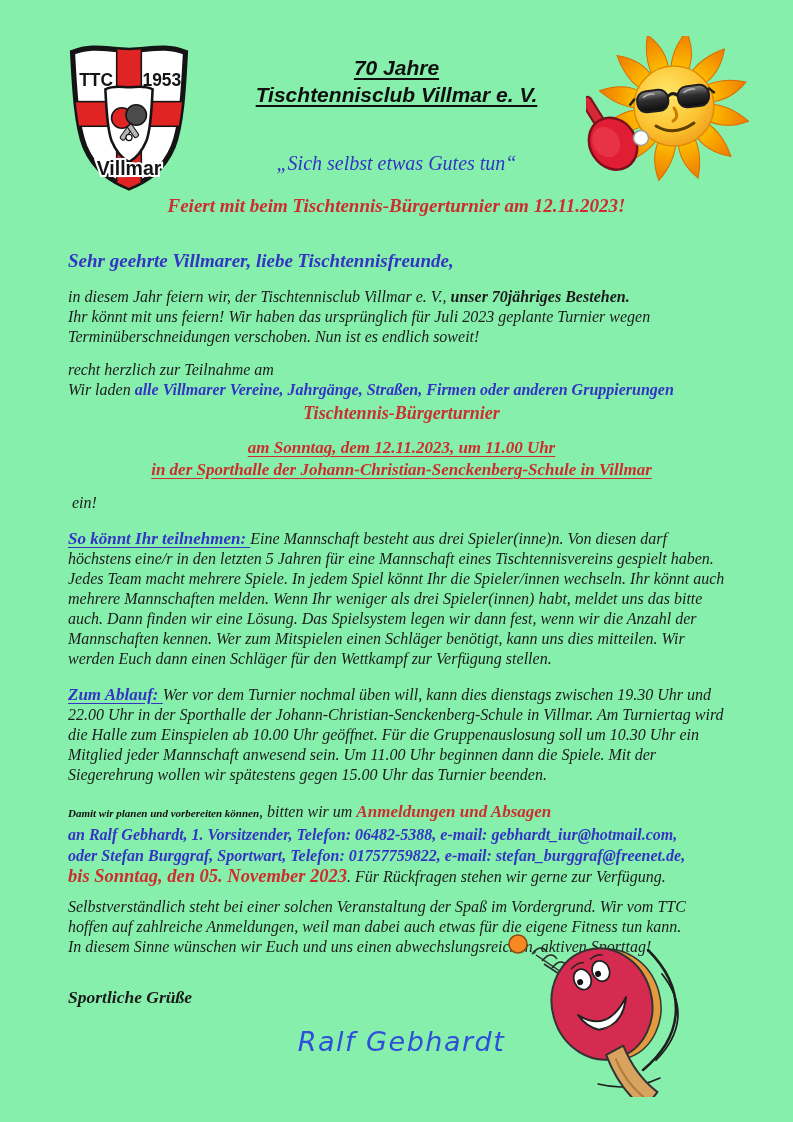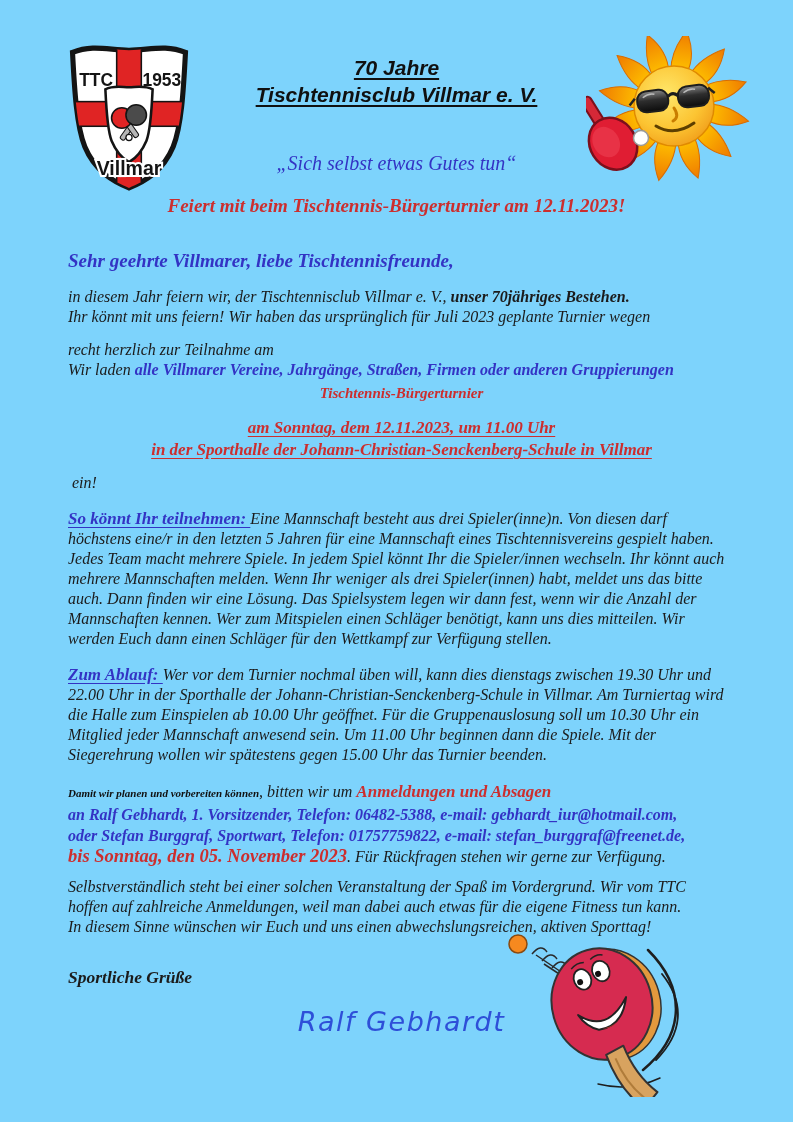--- a/index.html
+++ b/index.html
@@ -5,21 +5,21 @@
   :root{
     --accent-red:#cc2e2e;
     --accent-blue:#3333c4;
     --signature-blue:#2e4fd8;
     --ink:#1b1b1b;
   }
   html,body{margin:0;padding:0;background:#ffffff;}
   .page{
     position:relative;
     width:793px;height:1122px;
-    background:#7dd3fc;
+    background:#86efac;
     font-family:"Liberation Serif", serif;
     font-style:italic;
     color:var(--ink);
     overflow:hidden;
   }
   
   .crest{position:absolute;left:62px;top:40px;width:134px;height:152px;}
   .sun{position:absolute;left:586px;top:36px;width:166px;height:146px;}
   .header-text{padding-top:54px;text-align:center;}
   .title-line{
@@ -31,21 +31,21 @@
   .motto{margin-top:44px;font-size:20px;color:var(--accent-blue);}
   .banner{margin-top:20px;font-size:19px;font-weight:bold;color:var(--accent-red);}
   
   .content{padding:0 58px 0 68px;}
   .salutation{margin-top:33px;font-size:19px;font-weight:bold;color:var(--accent-blue);}
   .bodytext{font-size:16px;line-height:20px;}
   .intro{margin-top:15px;}
   .b{font-weight:bold;}
   .blue-b{color:var(--accent-blue);font-weight:bold;}
   .invite{margin-top:13px;}
-  .event-line{text-align:center;color:var(--accent-red);font-weight:bold;font-size:15px;margin-top:2px;line-height:22px;}
+  .event-line{text-align:center;color:var(--accent-red);font-weight:bold;font-size:18px;margin-top:2px;line-height:22px;}
   .when-line,.where-line{
     text-align:center;color:var(--accent-red);font-weight:bold;font-size:17px;line-height:22px;
     text-decoration:underline;text-underline-offset:3px;
   }
   .when-line{margin-top:13px;}
   .ein-line{margin-top:12px;padding-left:4px;}
   .para{white-space:pre-line;}
   .lead-heading{
     color:var(--accent-blue);font-weight:bold;font-size:17px;
     text-decoration:underline;text-underline-offset:3px;
@@ -155,20 +155,21 @@
     <div class="banner">Feiert mit beim Tischtennis-Bürgerturnier am 12.11.2023!</div>
   </div>
 
   <div class="content">
 
     <div class="salutation">Sehr geehrte Villmarer, liebe Tischtennisfreunde,</div>
 
     <div class="bodytext intro">
       <div><span>in diesem Jahr feiern wir, der Tischtennisclub Villmar e. V., </span><span class="b">unser 70jähriges Bestehen.</span></div>
       <div>Ihr könnt mit uns feiern! Wir haben das ursprünglich für Juli 2023 geplante Turnier wegen</div>
+      <div>Terminüberschneidungen verschoben. Nun ist es endlich soweit!</div>
     </div>
 
     <div class="bodytext invite">
       <div>recht herzlich zur Teilnahme am</div>
       <div><span>Wir laden </span><span class="blue-b">alle Villmarer Vereine, Jahrgänge, Straßen, Firmen oder anderen Gruppierungen</span></div>
       <div class="event-line">Tischtennis-Bürgerturnier</div>
       <div class="when-line">am Sonntag, dem 12.11.2023, um 11.00 Uhr</div>
       <div class="where-line">in der Sporthalle der Johann-Christian-Senckenberg-Schule in Villmar</div>
       <div class="ein-line">ein!</div>
     </div>

